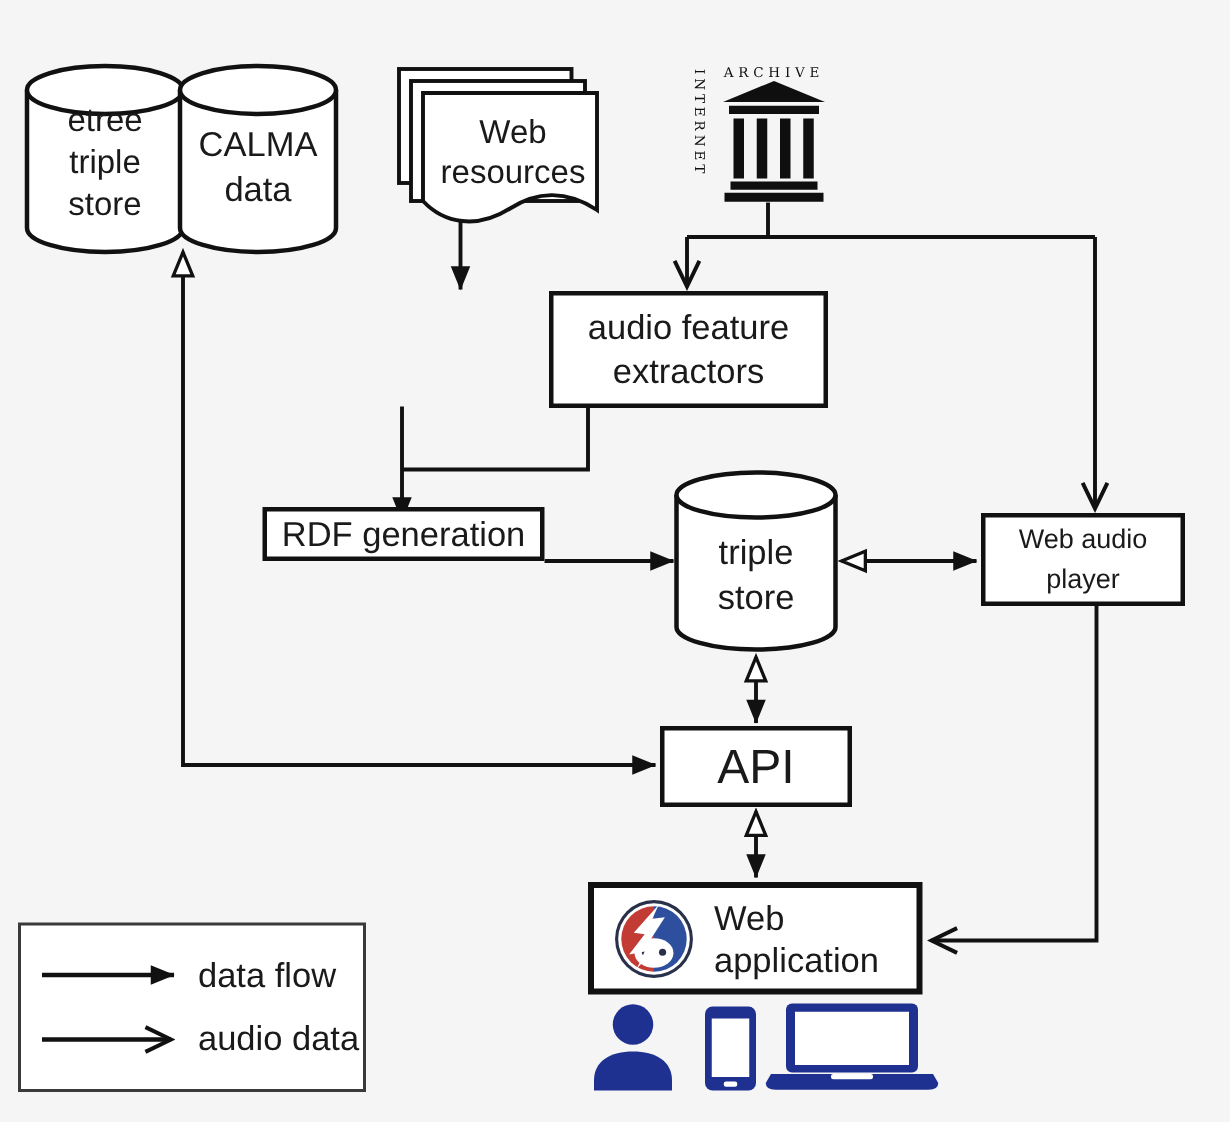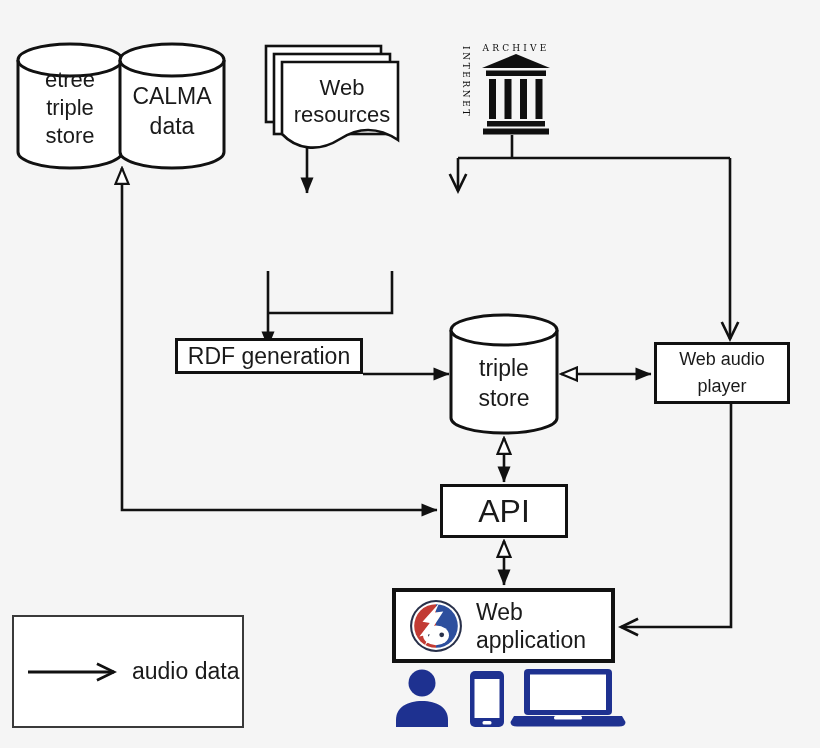--- a/index.html
+++ b/index.html
@@ -90,20 +90,22 @@
   <div class="lbl" style="left:18px;top:66px;width:104px;">etree
 triple
 store</div>
   <div class="lbl" style="left:120px;top:81px;width:104px;font-size:23px;line-height:30px;">CALMA
 data</div>
   <div class="lbl" style="left:286px;top:74px;width:112px;line-height:27px;">Web
 resources</div>
   <div class="lbl" style="left:451px;top:353px;width:106px;font-size:23px;line-height:30px;">triple
 store</div>
 
+  <div class="box" style="left:366px;top:194px;width:186px;height:78px;line-height:29px;">audio feature
+extractors</div>
   <div class="box" style="left:175px;top:338px;width:188px;height:36px;">RDF generation</div>
   <div class="box" style="left:654px;top:342px;width:136px;height:62px;font-size:18px;line-height:27px;">Web audio
 player</div>
   <div class="box" style="left:440px;top:484px;width:128px;height:54px;font-size:32px;">API</div>
 
   <div class="box thick" id="webapp-box" style="left:392px;top:588px;width:223px;height:75px;">
     <svg width="54" height="54" viewBox="0 0 52 52">
       <circle cx="26" cy="26" r="25" fill="#28304a"></circle>
       <circle cx="26" cy="26" r="23" fill="#ffffff"></circle>
       <path d="M26,5 A21,21 0 0 0 26,47 Z" fill="#c23b34"></path>
@@ -111,20 +113,26 @@
       <ellipse cx="26" cy="35" rx="12.5" ry="9.5" fill="#ffffff"></ellipse>
       <circle cx="20.5" cy="34.5" r="2.3" fill="#28304a"></circle>
       <circle cx="31.5" cy="34.5" r="2.3" fill="#28304a"></circle>
       <path d="M29,4 L13,22 L20,23 L10,36 L20,34 L15,45 L32,27 L24,26 L33,12 L25,13 Z" fill="#ffffff"></path>
     </svg>
     <span style="white-space:pre-line;">Web
 application</span>
   </div>
 
   <div id="legend">
+    <div class="legend-row">
+      <svg width="100" height="22" viewBox="0 0 100 22">
+        <line x1="4" y1="11" x2="92" y2="11" stroke="#111" stroke-width="3" marker-end="url(#mSolid)"></line>
+      </svg>
+      <span>data flow</span>
+    </div>
     <div class="legend-row">
       <svg width="100" height="26" viewBox="0 0 100 26">
         <line x1="4" y1="13" x2="90" y2="13" stroke="#111" stroke-width="3" marker-end="url(#mOpen)"></line>
       </svg>
       <span>audio data</span>
     </div>
   </div>
 
   <svg style="position:absolute;left:386px;top:668px;" width="240" height="62" viewBox="0 0 240 62" fill="#1e3190">
     <g>

